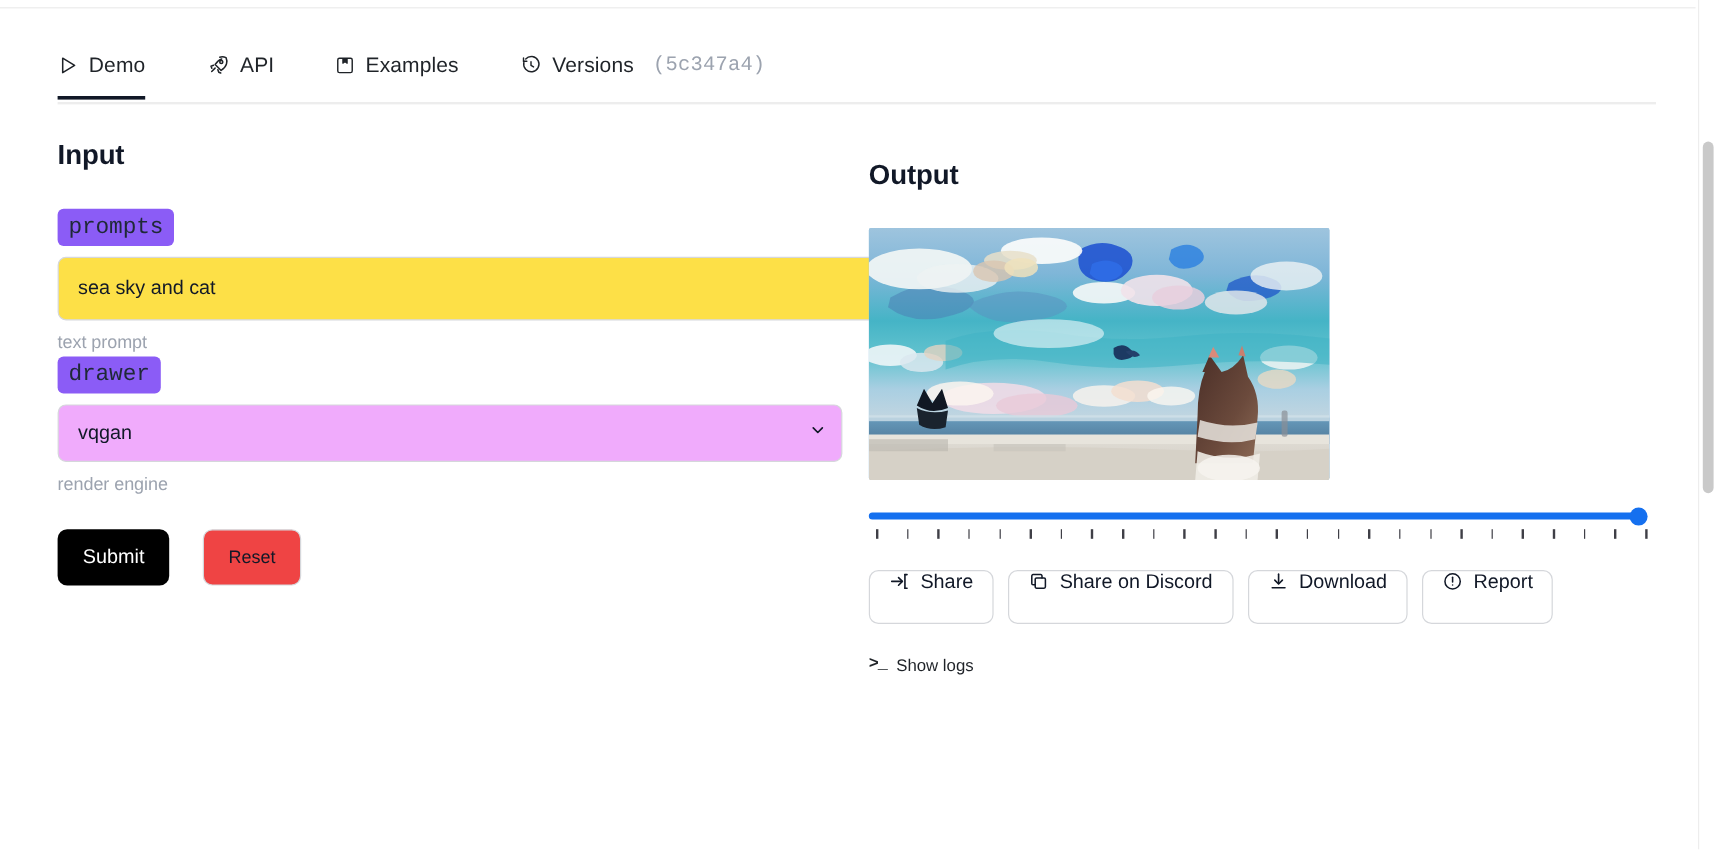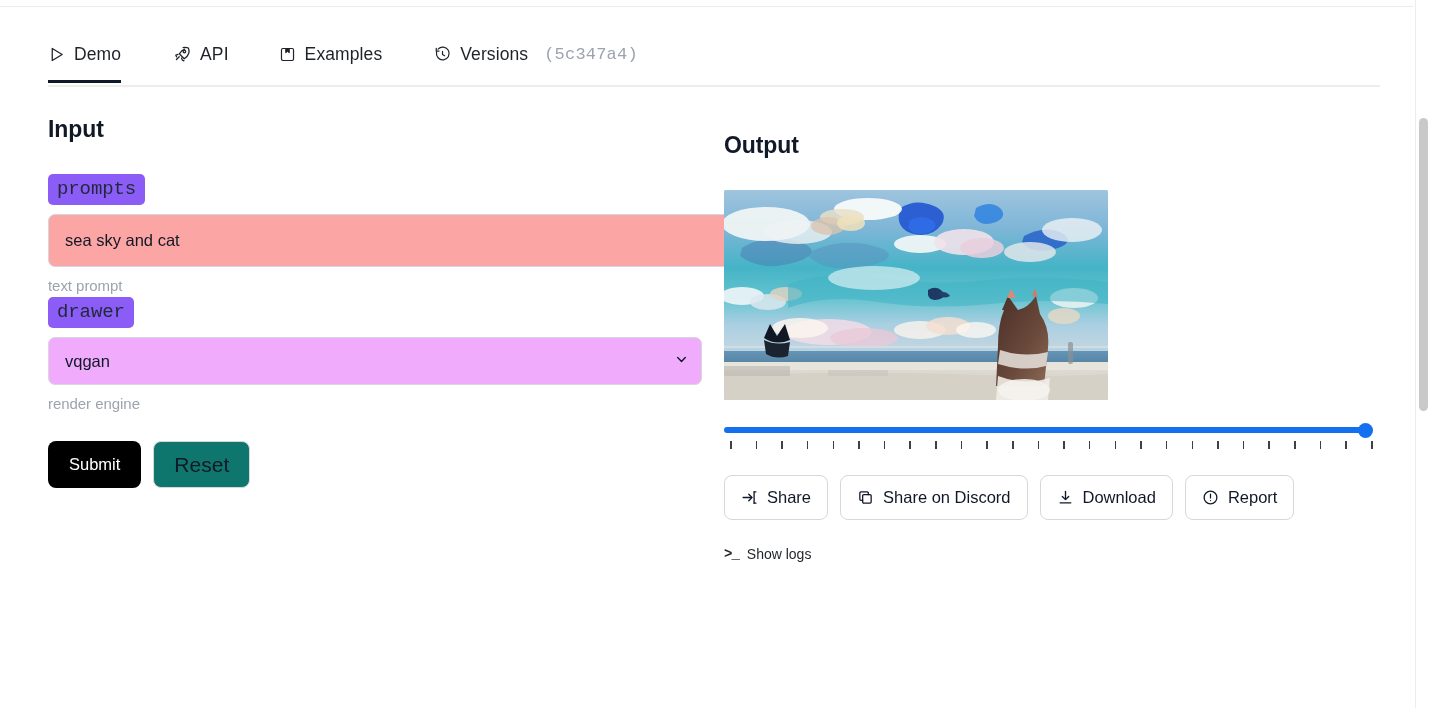--- a/index.html
+++ b/index.html
@@ -97,21 +97,21 @@
     line-height: 1.48;
     letter-spacing: -.05px;
   }
   .field { margin-bottom: 0; }
 
   
   .text-input {
     width: 738px; height: 53px;
     border: 1px solid #d5d7db;
     border-radius: 7px;
-    background: #fca5a5;
+    background: #fde047;
     font-family: "Liberation Sans", sans-serif;
     font-size: 16.5px;
     color: #111827;
     padding: 16px 16px;
     outline: none;
   }
 
   
   .select-wrap { position: relative; width: 654px; }
   select.select {
@@ -151,26 +151,27 @@
   .btn-row { display: flex; gap: 12px; margin-top: 26px; }
   .btn-submit {
     background: #000; color: #fff;
     border: none; border-radius: 8px;
     height: 47px; padding: 0 21px;
     font-family: "Liberation Sans", sans-serif;
     font-size: 16.5px; font-weight: 400;
     cursor: pointer;
   }
   .btn-reset {
-    background: #0f766e; color: #111827;
+    background: #ef4444; color: #111827;
     border: 1px solid #d5d7db; border-radius: 8px;
     height: 47px; padding: 0 20px;
     font-family: "Liberation Sans", sans-serif;
-    font-size: 21px;
-    cursor: pointer;
+    font-size: 15px;
+    cursor: pointer;
+    margin-left: 16px;
   }
 
   
   .out-image {
     position: relative;
     width: 384px; height: 210px;
     border-radius: 2px;
     overflow: hidden;
     background: #9fc6e2;
   }
@@ -201,21 +202,21 @@
     width: 1.5px; height: 8px;
     background: #3f3f46;
   }
 
   
   .act-row {
     display: flex; gap: 12px;
     margin-top: 26px;
   }
   .act-btn {
-    display: inline-flex; align-items: center; gap: 9px;
+    display: inline-flex; align-items: flex-start; gap: 9px;
     height: 45px; padding: 0 16px;
     border: 1px solid #d5d7db; border-radius: 8px;
     background: #fff; color: #111827;
     font-family: "Liberation Sans", sans-serif;
     font-size: 16.5px;
     cursor: pointer;
     white-space: nowrap;
   }
   .act-btn svg { display: block; flex: 0 0 auto; }
 

